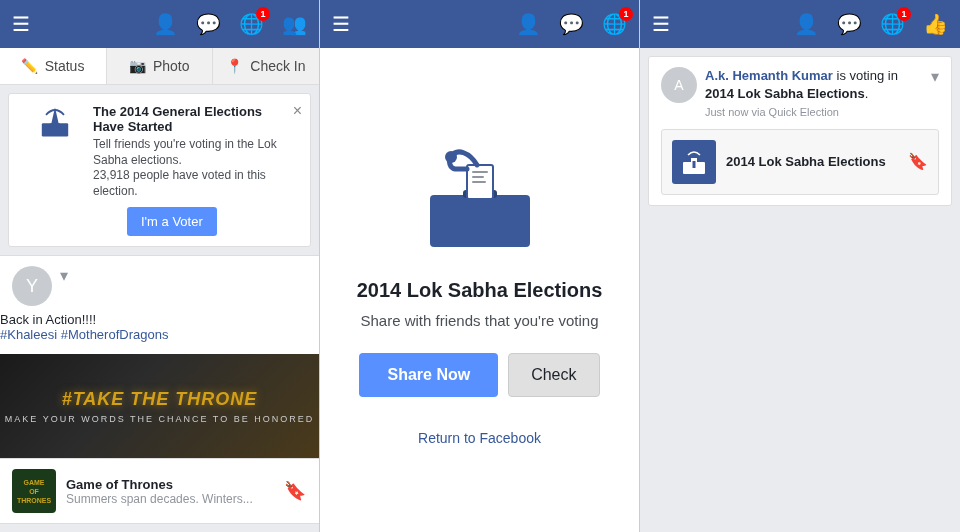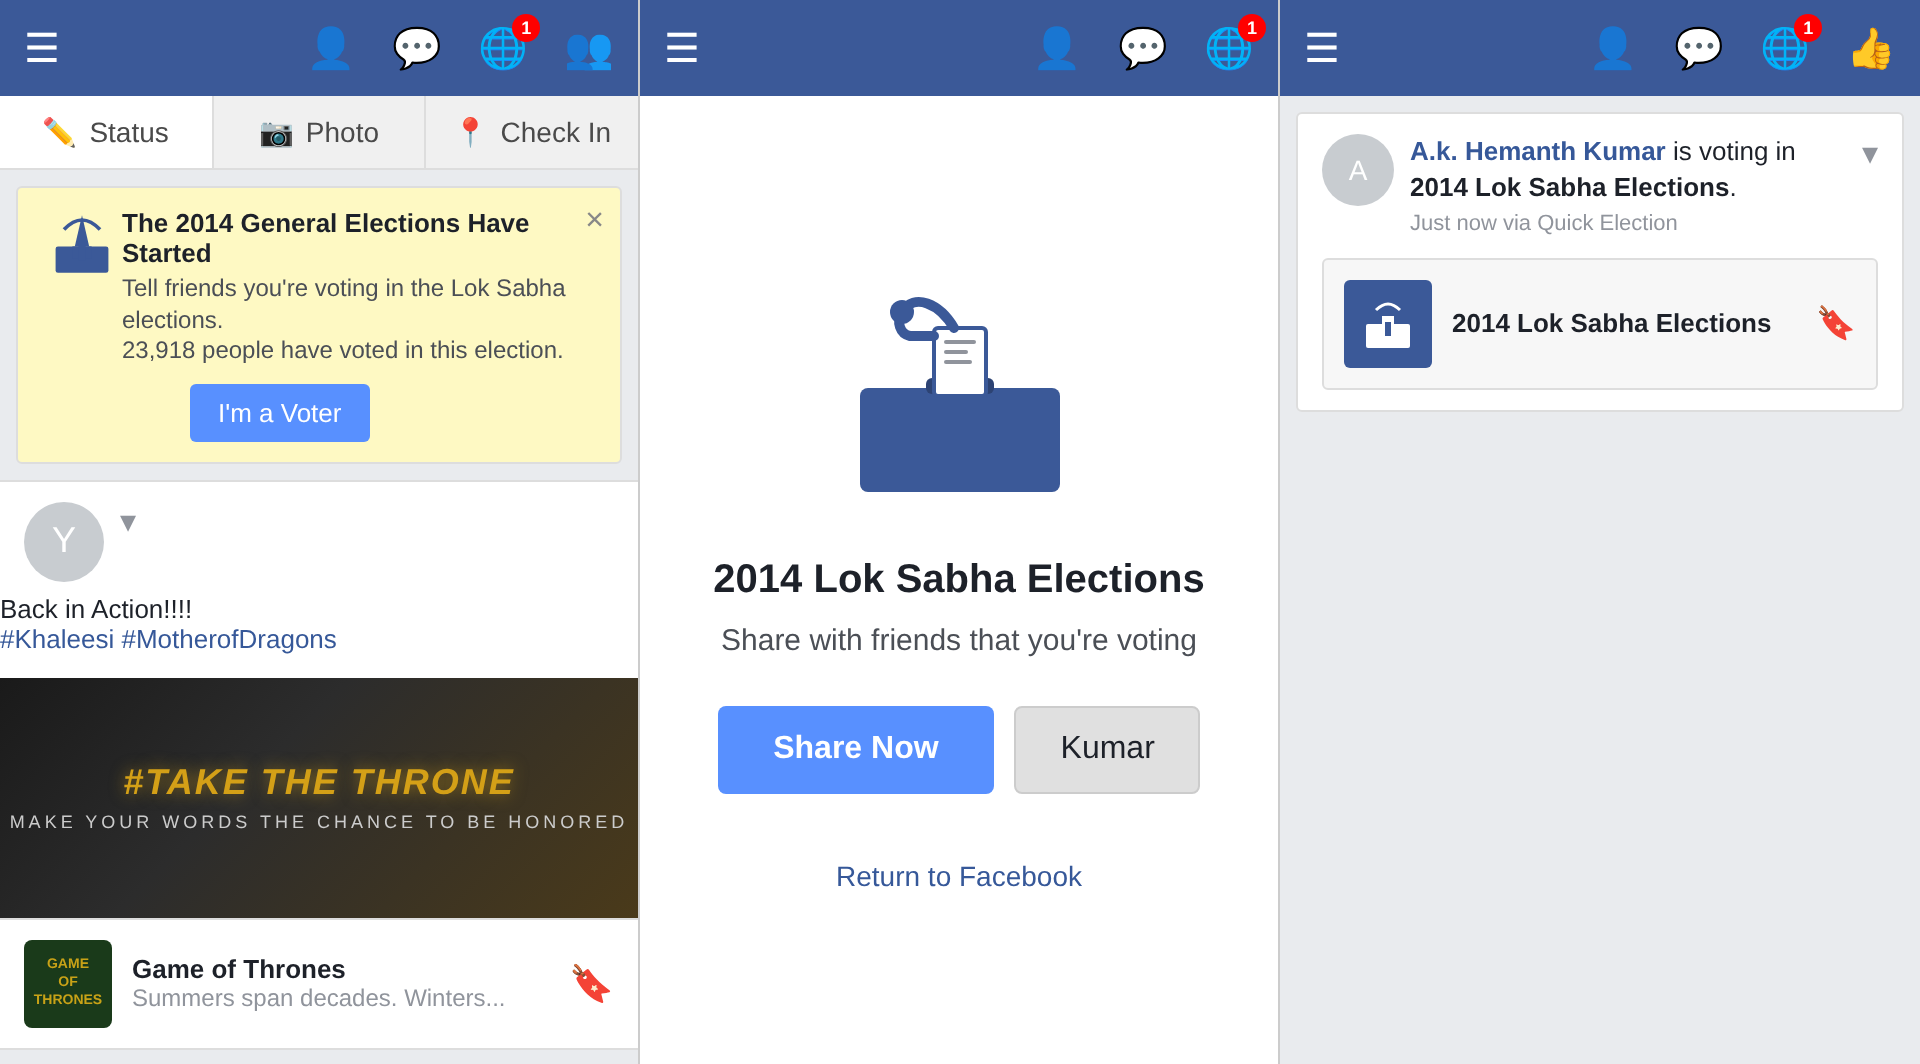--- a/index.html
+++ b/index.html
@@ -81,28 +81,28 @@
       color: #4a4a4a;
       border-right: 1px solid #ddd;
       cursor: pointer;
       background: #f0f0f0;
     }
     .action-btn:last-child { border-right: none; }
     .action-btn.active { background: #fff; }
 
     
     .election-banner {
-      background: #fef9c3;
-      padding: 10px 14px;
+      background: #ffffff;
+      padding: 10px 28px;
       margin: 8px 8px 4px 8px;
       border: 1px solid #ddd;
       border-radius: 3px;
       position: relative;
       display: flex;
-      gap: 2px;
+      gap: 20px;
       align-items: flex-start;
     }
     .election-banner .close-btn {
       position: absolute;
       top: 8px;
       right: 8px;
       font-size: 16px;
       color: #888;
       cursor: pointer;
     }
@@ -177,21 +177,21 @@
       color: #90949c;
       cursor: pointer;
     }
     .post-body {
       padding: 0 12px 6px 0;
       font-size: 13px;
       color: #1d2129;
     }
     .got-image {
       width: 100%;
-      height: 120px;
+      height: 104px;
       background: linear-gradient(135deg, #1a1a1a 0%, #2c2c2c 40%, #4a3a1a 100%);
       display: flex;
       align-items: center;
       justify-content: center;
       position: relative;
       margin-top: 6px;
       overflow: hidden;
     }
     .got-image-text {
       color: #d4a017;
@@ -519,21 +519,21 @@
         <path d="M62 30 C55 18 42 12 36 22 C33 27 35 33 40 34 L52 34" stroke="#3b5998" stroke-width="5" fill="none" stroke-linecap="round"></path>
         <circle cx="36" cy="22" r="6" fill="#3b5998"></circle>
       </svg>
     </div>
 
     <div class="center-title">2014 Lok Sabha Elections</div>
     <div class="center-subtitle">Share with friends that you're voting</div>
 
     <div class="center-buttons">
       <button class="share-now-btn">Share Now</button>
-      <button class="cancel-btn">Kumar</button>
+      <button class="cancel-btn">Check</button>
     </div>
 
     <a class="return-link">Return to Facebook</a>
   </div>
 </div>
 
 <div class="panel panel-right" style="position:relative;">
 
   <div class="top-nav">
     <span class="nav-icon">☰</span>

